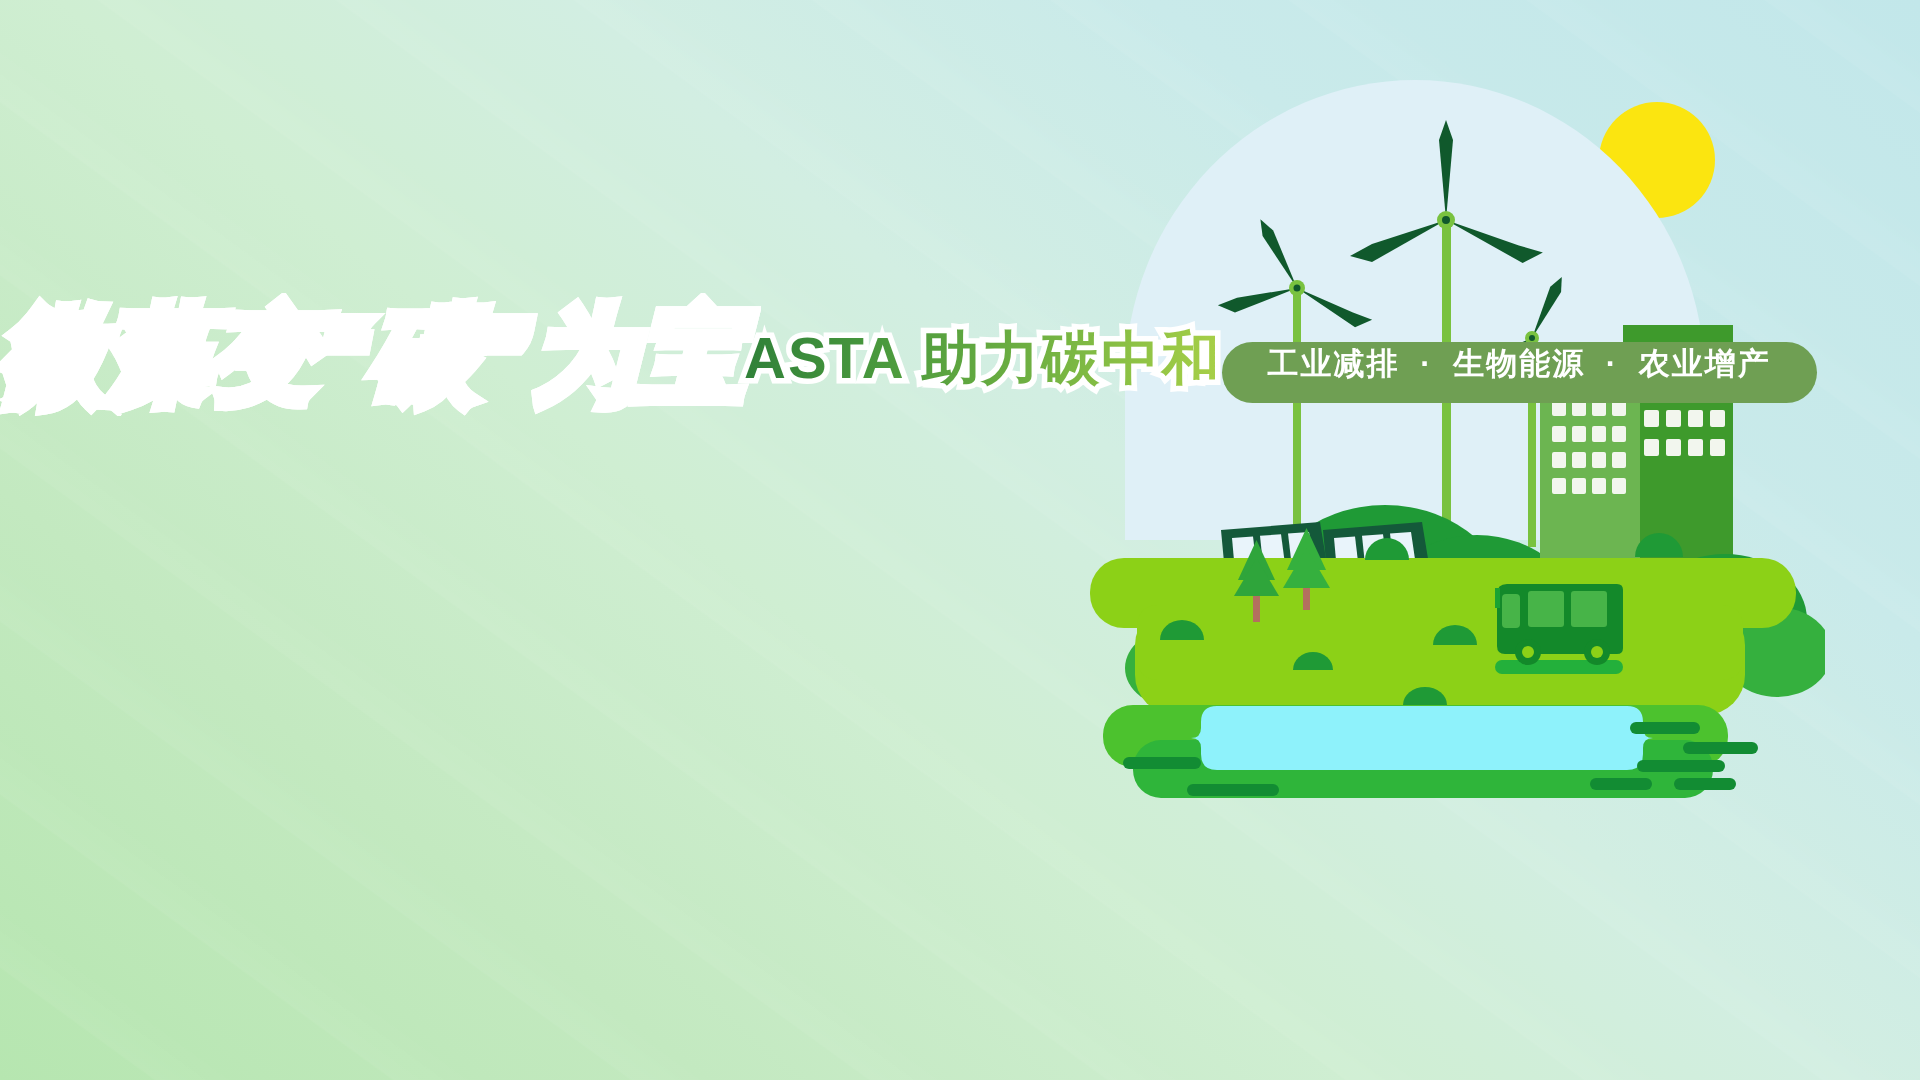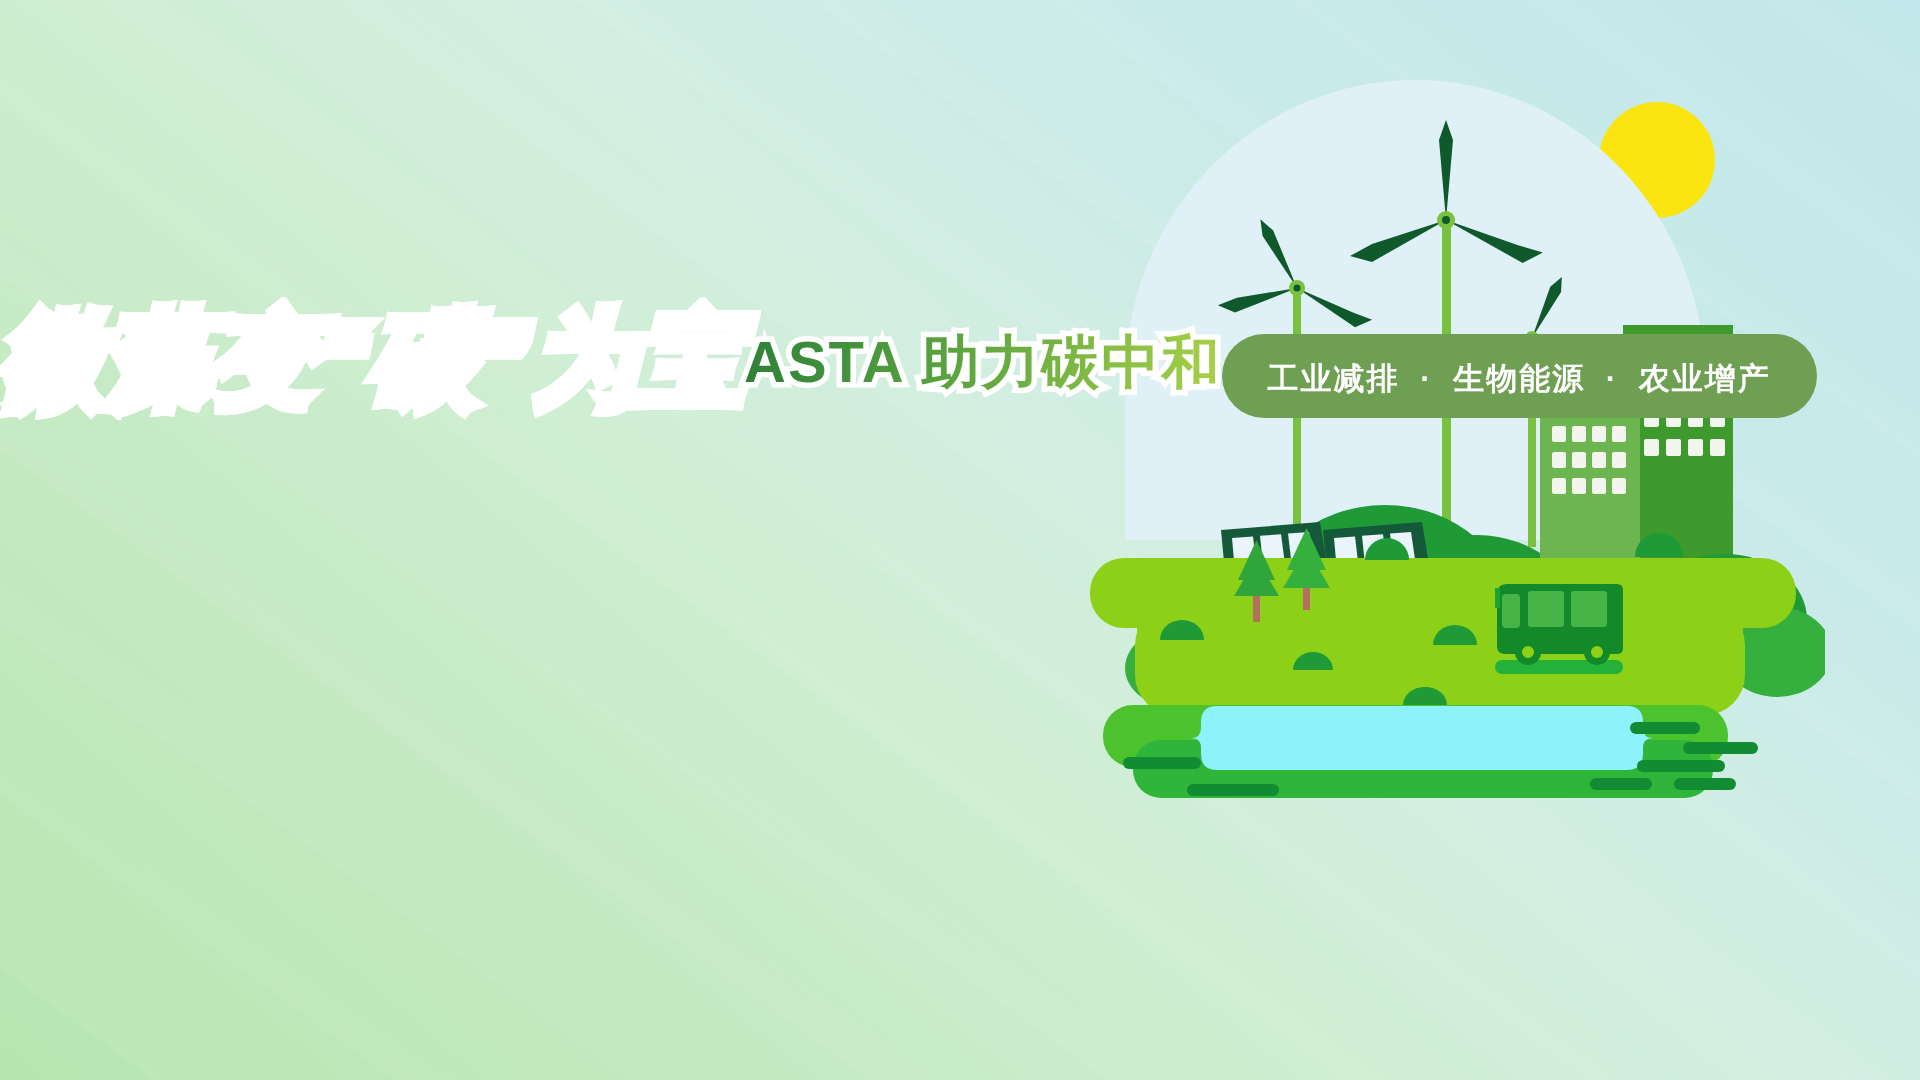--- a/index.html
+++ b/index.html
@@ -58,21 +58,21 @@
     background:linear-gradient(95deg,#2f8039 0%,#4b9a3d 30%,#6fb042 60%,#93c545 85%,#a9d048 100%);
     -webkit-background-clip:text; background-clip:text; color:transparent;
   }
   .subline .stroke{ -webkit-text-stroke:11px #ffffff; }
 
   .pill{
     margin-top:34px;
     background:#6f9f53;
     color:#ffffff;
     font-size:31px; font-weight:bold; letter-spacing:2px;
-    padding:24px 46px 18px 46px;
+    padding:1px 46px 18px 46px;
     border-radius:44px;
     white-space:nowrap;
     display:inline-block;
   }
   .pill .dot{ padding:0 10px; font-weight:bold; }
 
   
   #illo{ position:absolute; left:1085px; top:60px; width:740px; height:750px; z-index:5; }
 </style>
 </head>

